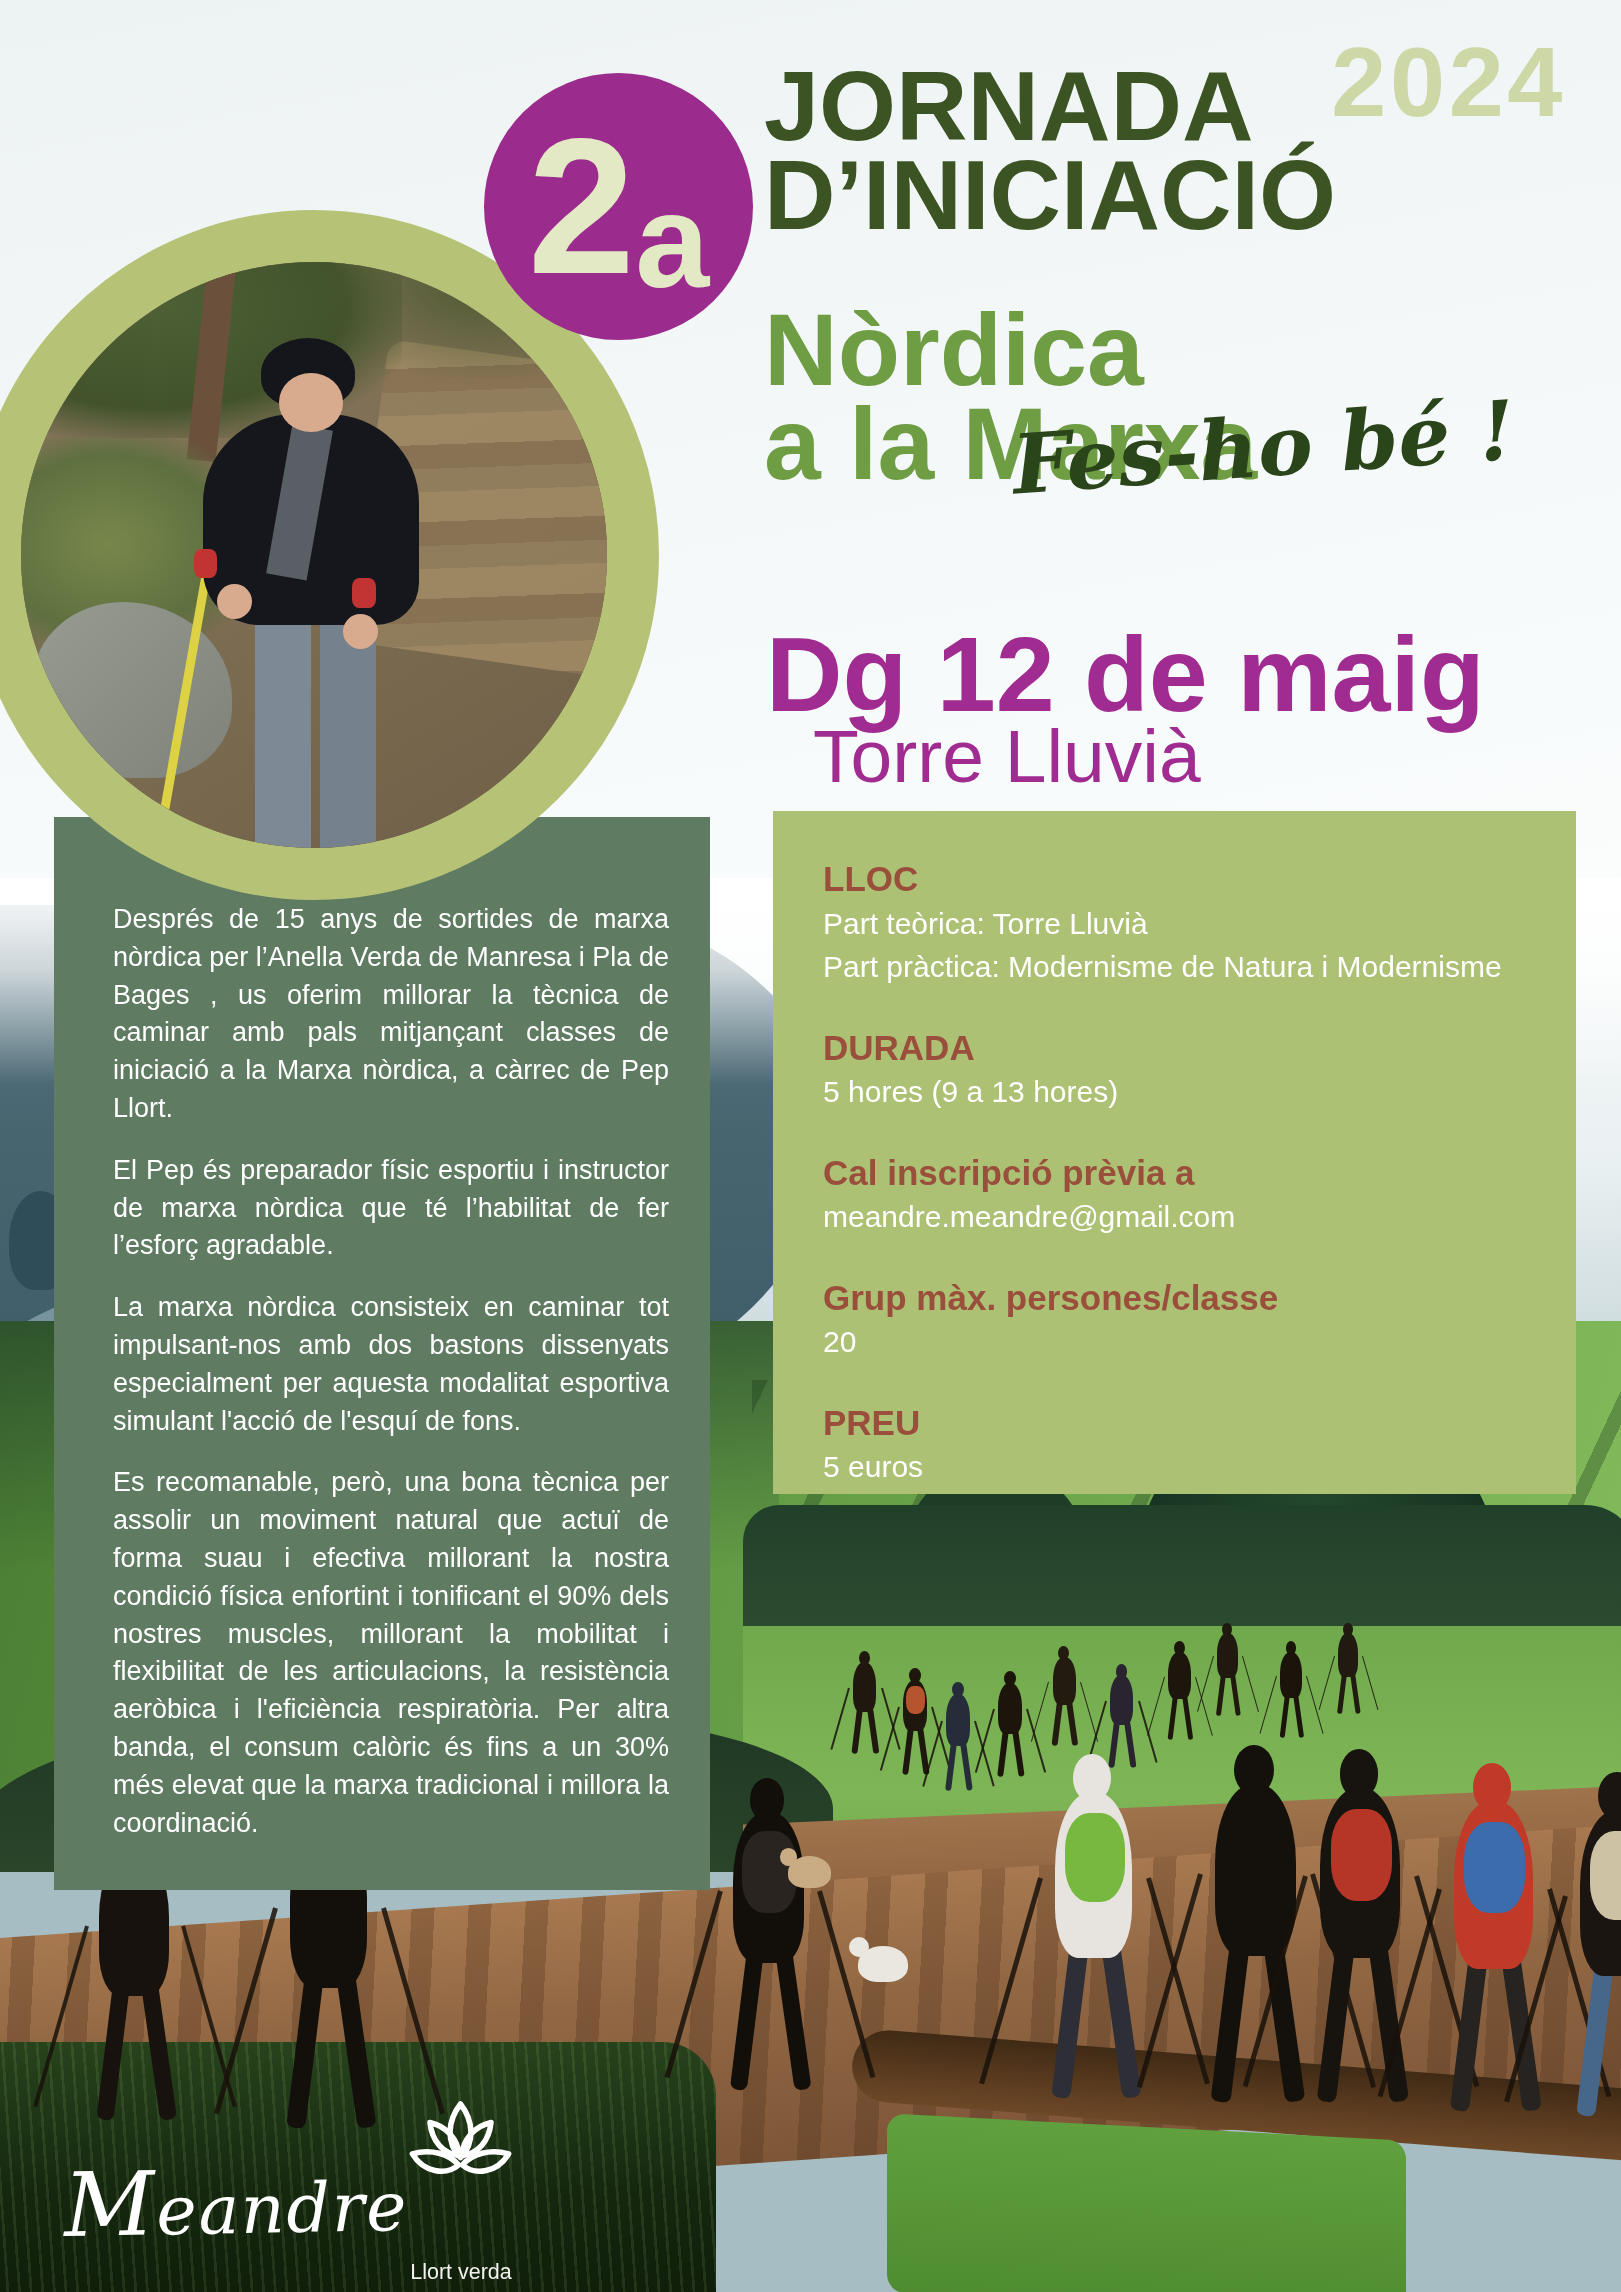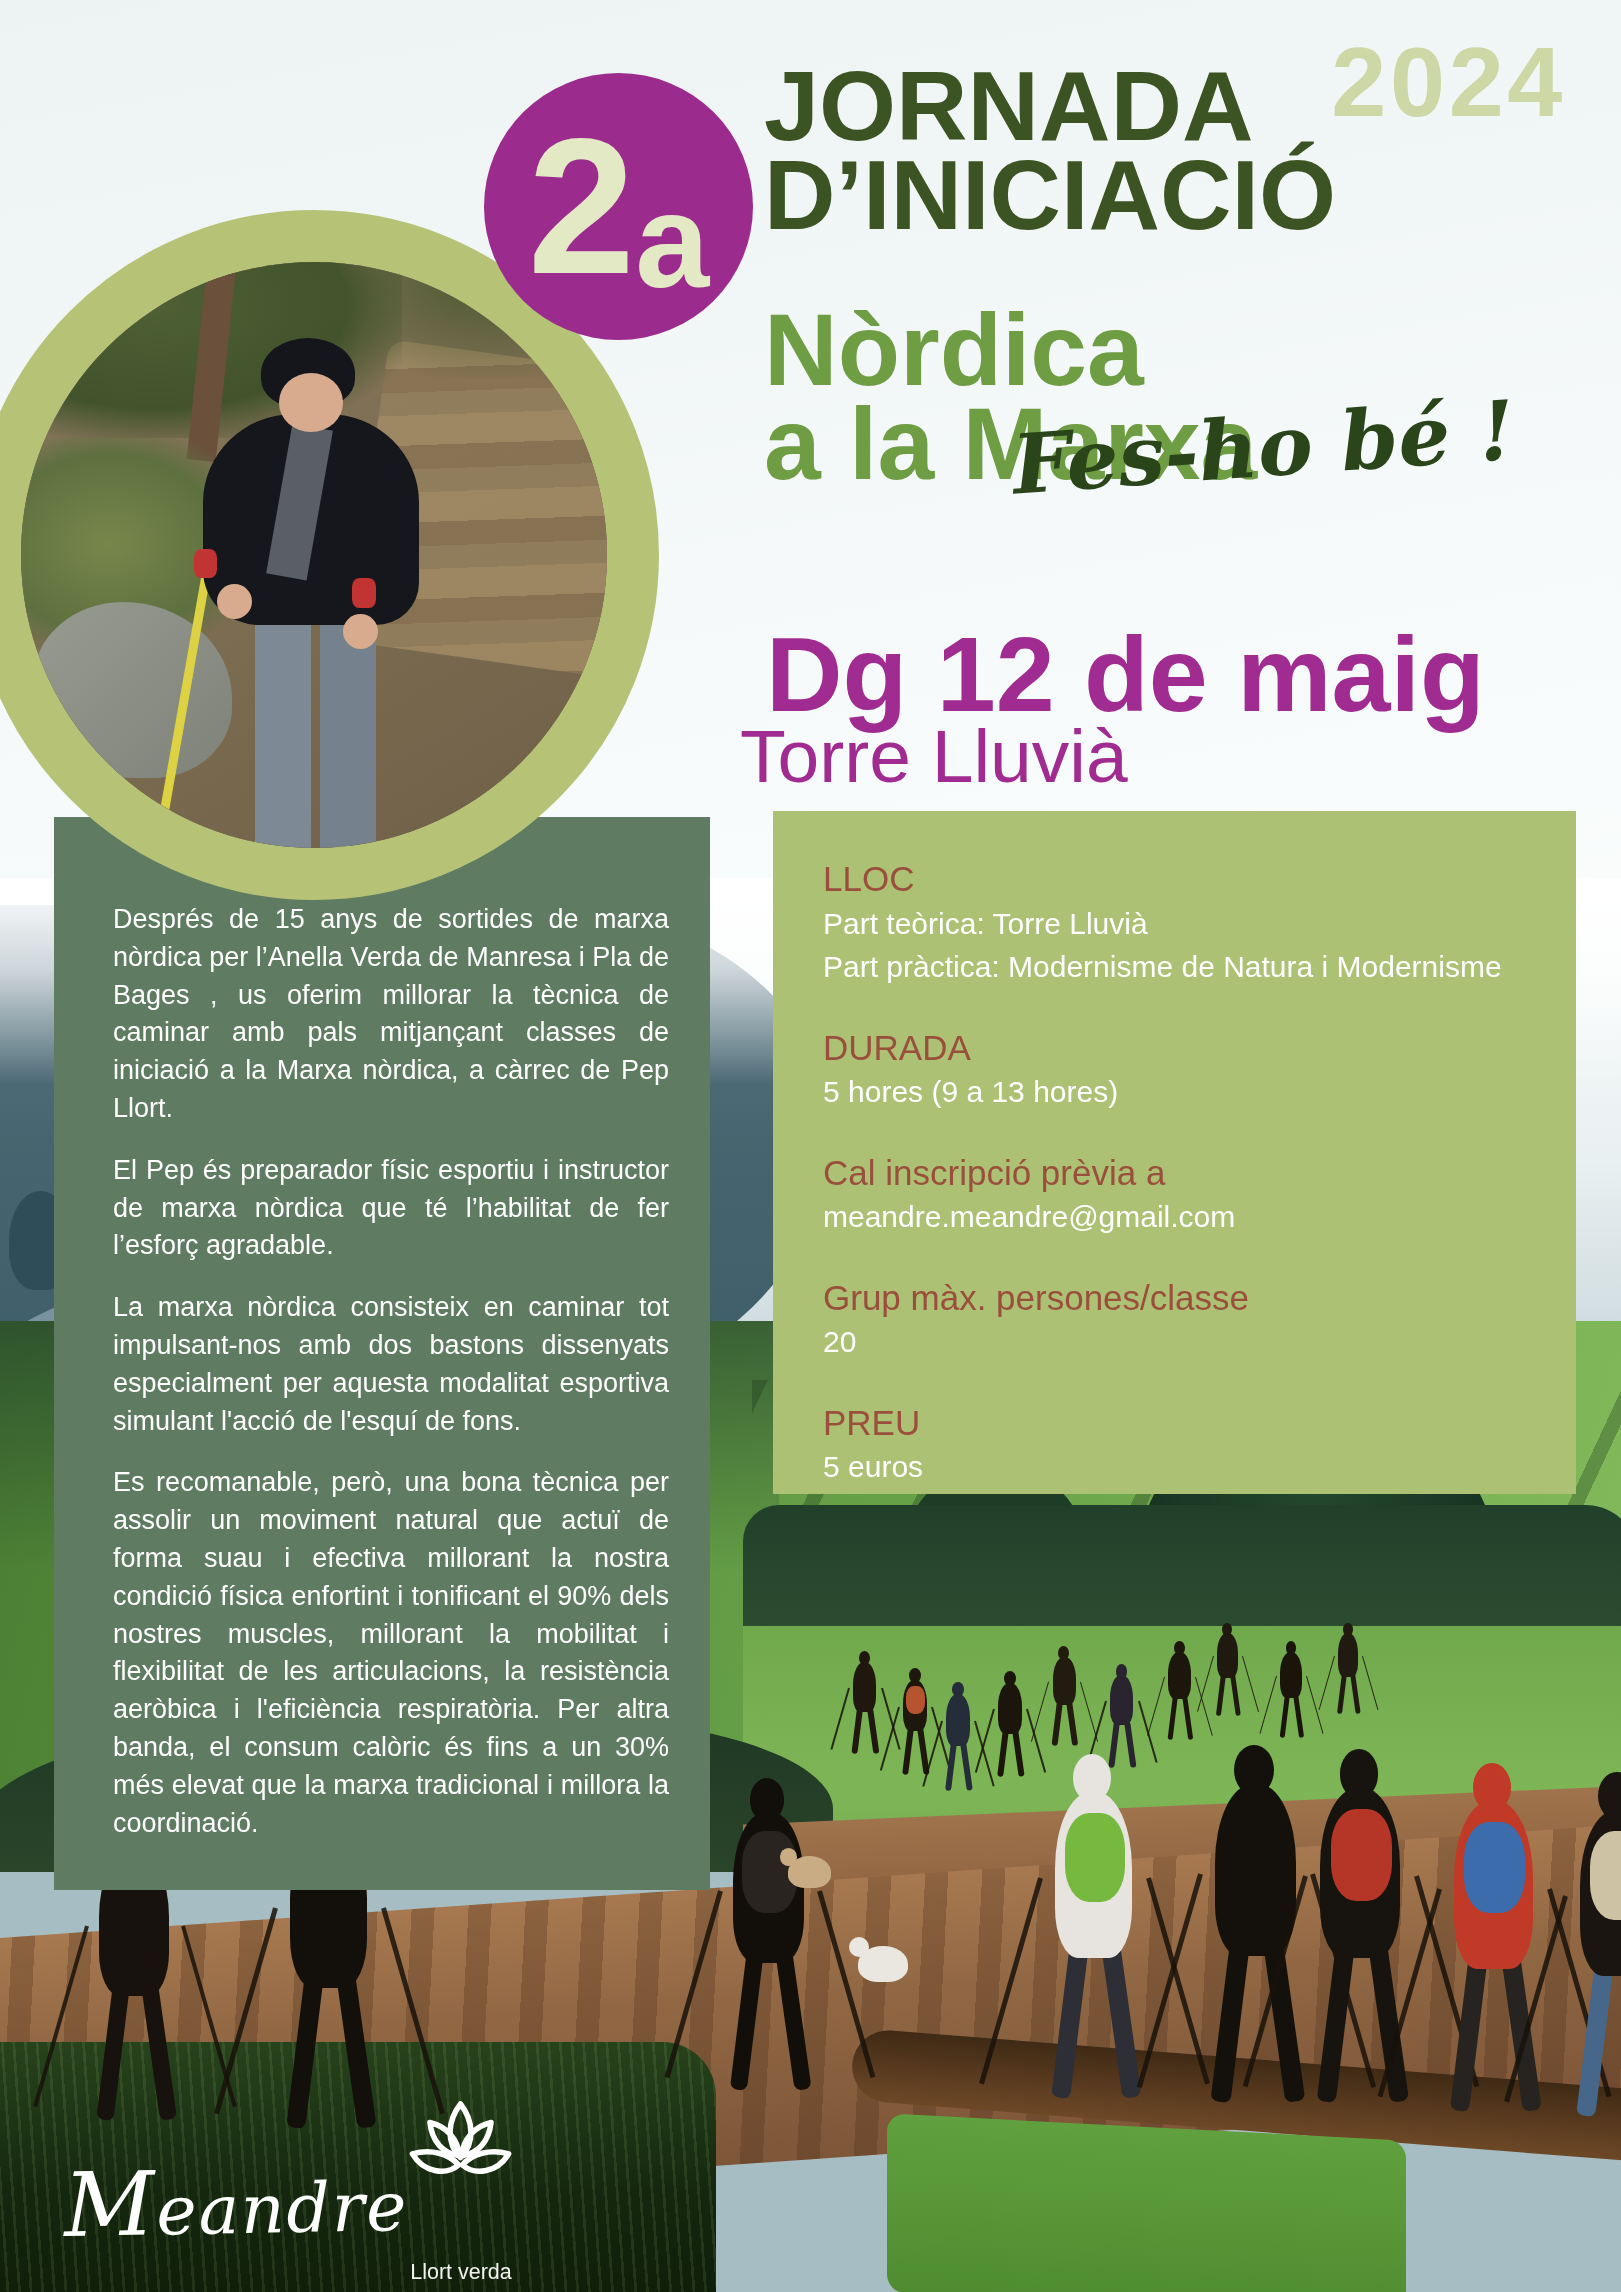--- a/index.html
+++ b/index.html
@@ -97,30 +97,30 @@
     background:#9c2b8e;z-index:5;display:flex;align-items:center;justify-content:center;}
   .badge .b2{font-size:193px;font-weight:700;color:#e3e9c4;line-height:1;}
   .badge .ba{font-size:133px;font-weight:700;color:#e3e9c4;line-height:1;margin-top:70px;}
   .title{position:absolute;left:764px;top:61px;font-size:99px;font-weight:700;line-height:.9;
     color:#3c5423;z-index:5;}
   .subtitle{position:absolute;left:764px;top:304px;font-size:102px;font-weight:700;line-height:.92;
     color:#6f9d43;z-index:5;}
   .tagline{position:absolute;left:1012px;top:399px;font-size:82px;font-weight:700;font-style:italic;
     font-family:"DejaVu Serif",serif;color:#2b451b;transform:rotate(-4deg);z-index:6;white-space:nowrap;}
   .date{position:absolute;left:766px;top:614px;font-size:106px;font-weight:700;color:#a12c91;z-index:5;}
-  .place{position:absolute;left:740px;top:713px;font-size:75px;font-weight:400;color:#a12c91;z-index:5;}
+  .place{position:absolute;left:813px;top:713px;font-size:75px;font-weight:400;color:#a12c91;z-index:5;}
   
   .left-box{position:absolute;left:54px;top:817px;width:656px;height:1073px;background:#5f7c63;z-index:3;
     box-sizing:border-box;padding:84px 41px 0 43px;color:#ffffff;font-size:27px;line-height:1.4;
     text-align:justify;overflow:hidden;}
   .left-box p{margin:0 0 24px 16px;}
   .info-box{position:absolute;left:773px;top:811px;width:803px;height:683px;background:#adc175;z-index:3;
     box-sizing:border-box;padding:45px 32px 0 50px;overflow:hidden;}
   .info-section{margin-bottom:36px;}
-  .info-label{color:#9a4f3c;font-weight:400;font-size:35px;line-height:1.3;}
+  .info-label{color:#9a4f3c;font-weight:700;font-size:35px;line-height:1.3;}
   .info-line{color:#ffffff;font-size:30px;line-height:1.45;white-space:nowrap;}
   
   .brand{position:absolute;left:64px;top:2151px;z-index:5;color:#ffffff;font-size:68px;font-style:italic;
     font-family:"DejaVu Serif",serif;letter-spacing:1.8px;transform:rotate(-1deg);}
   .brand::first-letter{font-size:1.3em;}
   .lotus{position:absolute;left:405px;top:2100px;z-index:5;width:111px;height:93px;}
   .org{position:absolute;left:385px;top:2260px;width:152px;text-align:center;z-index:5;
     color:#f2f2ee;font-size:21.5px;}
 </style>
 </head>

